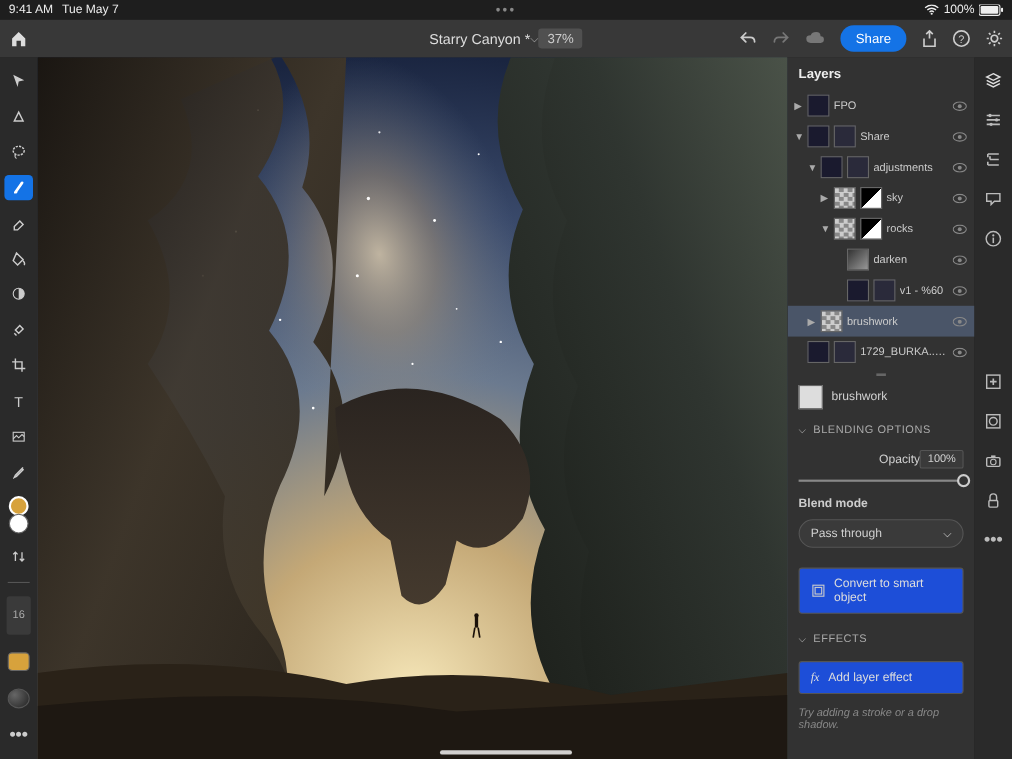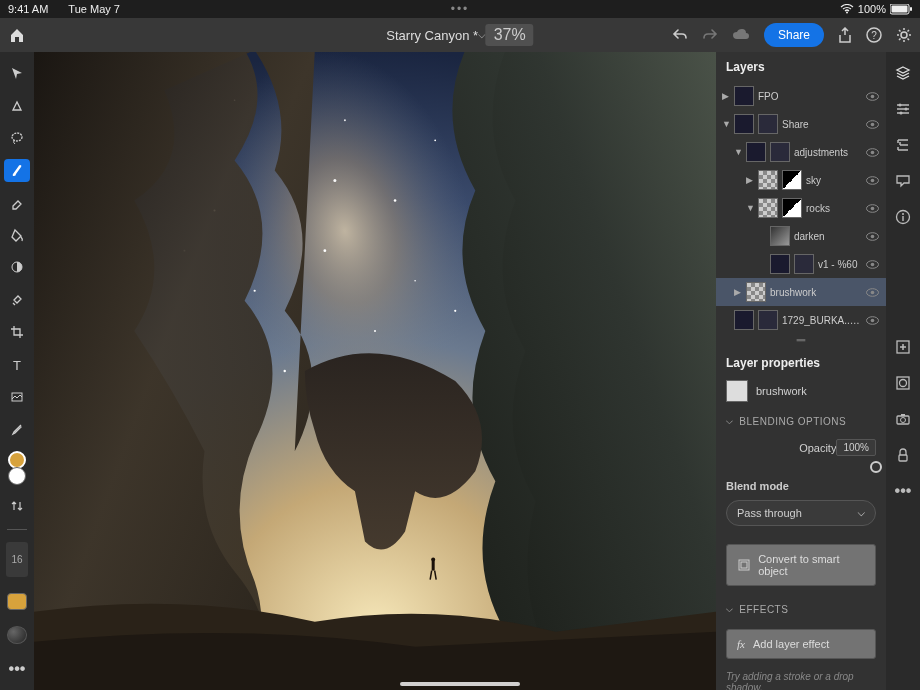--- a/index.html
+++ b/index.html
@@ -1,28 +1,28 @@
 <!DOCTYPE html>
 <html><head>
 <meta charset="utf-8">
 <style>
   * { box-sizing: border-box; margin: 0; padding: 0; font-family: -apple-system, "Helvetica Neue", Arial, sans-serif; }
   body { width: 920px; height: 690px; background: #1e1e1e; color: #d0d0d0; overflow: hidden; position: relative; }
 
   
   .status-bar { height: 18px; background: #1e1e1e; display: flex; align-items: center; justify-content: space-between; font-size: 11px; color: #eee; padding: 0 8px; }
-  .status-left { display: flex; gap: 20px; }
+  .status-left { display: flex; gap: 8px; }
   .status-right { display: flex; align-items: center; gap: 4px; }
   .status-center { position: absolute; left: 50%; transform: translateX(-50%); color: #888; letter-spacing: 2px; font-size: 12px; }
 
   
   .title-bar { height: 34px; background: #383838; display: flex; align-items: center; padding: 0 8px; position: relative; }
   .title-bar .home-icon { color: #ddd; margin-right: 10px; }
   .title-bar .doc-title { position: absolute; left: 50%; transform: translateX(-50%); display: flex; align-items: center; color: #ddd; font-size: 13px; }
-  .title-bar .zoom-badge { background: #505050; padding: 2px 8px; border-radius: 3px; font-size: 16px; color: #ccc; }
+  .title-bar .zoom-badge { background: #505050; padding: 2px 8px; border-radius: 3px; font-size: 12px; color: #ccc; }
   .title-bar .right-cluster { margin-left: auto; display: flex; align-items: center; gap: 14px; color: #bbb; }
   .share-btn { background: #1473e6; color: #fff; font-size: 12px; padding: 5px 14px; border-radius: 14px; }
 
   
   .workspace { display: flex; height: calc(690px - 18px - 34px); }
 
   
   .tool-strip { width: 34px; background: #2a2a2a; display: flex; flex-direction: column; align-items: center; gap: 10px; padding: 10px 0; }
   .tool-strip .tool { width: 26px; height: 26px; display: flex; align-items: center; justify-content: center; border-radius: 4px; color: #ccc; }
   .tool-strip .tool.active { background: #1473e6; color: #fff; }
@@ -60,21 +60,21 @@
   .prop-row { display: flex; align-items: center; gap: 8px; padding: 4px 10px; }
   .prop-row .thumb { width: 22px; height: 22px; background: #ddd; border: 1px solid #666; }
   .collapsible { padding: 10px 10px 6px 10px; font-size: 10px; letter-spacing: 0.5px; color: #aaa; display: flex; align-items: center; gap: 6px; }
   .collapsible .chev { font-size: 9px; }
   .opacity-row { display: flex; justify-content: flex-end; align-items: center; padding: 6px 10px; font-size: 11px; }
   .opacity-row .val { background: #3a3a3a; padding: 2px 6px; border-radius: 2px; border: 1px solid #555; font-size: 10px; }
   .slider-track { margin: 4px 10px 10px 10px; height: 2px; background: #888; position: relative; }
   .slider-thumb { position: absolute; right: -6px; top: -5px; width: 12px; height: 12px; border-radius: 50%; background: #323232; border: 2px solid #ccc; }
   .label-small { padding: 4px 10px; font-size: 11px; color: #ccc; font-weight: bold; }
   .select-box { margin: 4px 10px 10px 10px; background: #3a3a3a; border: 1px solid #555; border-radius: 13px; padding: 6px 10px; display: flex; justify-content: space-between; align-items: center; font-size: 11px; }
-  .action-btn { margin: 8px 10px; background: #737373; border: 1px solid #555; border-radius: 3px; padding: 8px 10px; display: flex; align-items: center; gap: 8px; font-size: 11px; color: #ddd; }
+  .action-btn { margin: 8px 10px; background: #1d4ed8; border: 1px solid #555; border-radius: 3px; padding: 8px 10px; display: flex; align-items: center; gap: 8px; font-size: 11px; color: #ddd; }
   .hint-text { padding: 4px 10px 10px 10px; font-size: 10px; color: #888; font-style: italic; }
 
   
   .right-strip { width: 34px; background: #2a2a2a; display: flex; flex-direction: column; align-items: center; gap: 18px; padding: 12px 0; color: #bbb; }
   .right-strip .ico { width: 18px; height: 18px; display: flex; align-items: center; justify-content: center; }
 
   
   .home-ind { position: absolute; bottom: 4px; left: 50%; transform: translateX(-50%); width: 120px; height: 4px; background: #fff; border-radius: 3px; opacity: 0.8; }
 
   svg { display: block; }
@@ -411,21 +411,20 @@
           <span class="eye">
             <svg width="13" height="9">
               <ellipse cx="6.5" cy="4.5" rx="6" ry="3.8" fill="none" stroke="#888"></ellipse>
               <circle cx="6.5" cy="4.5" r="1.8" fill="#888"></circle>
             </svg>
           </span>
         </div>
       </div>
     <div class="grip">━</div>
 
-    <div class="section-title">Layer properties</div>
     <div class="prop-row">
       <div class="thumb"></div>
       <span>brushwork</span>
     </div>
 
     <div class="collapsible">
       <span class="chev">⌵</span>
       <span>BLENDING OPTIONS</span>
     </div>
     <div class="opacity-row">

